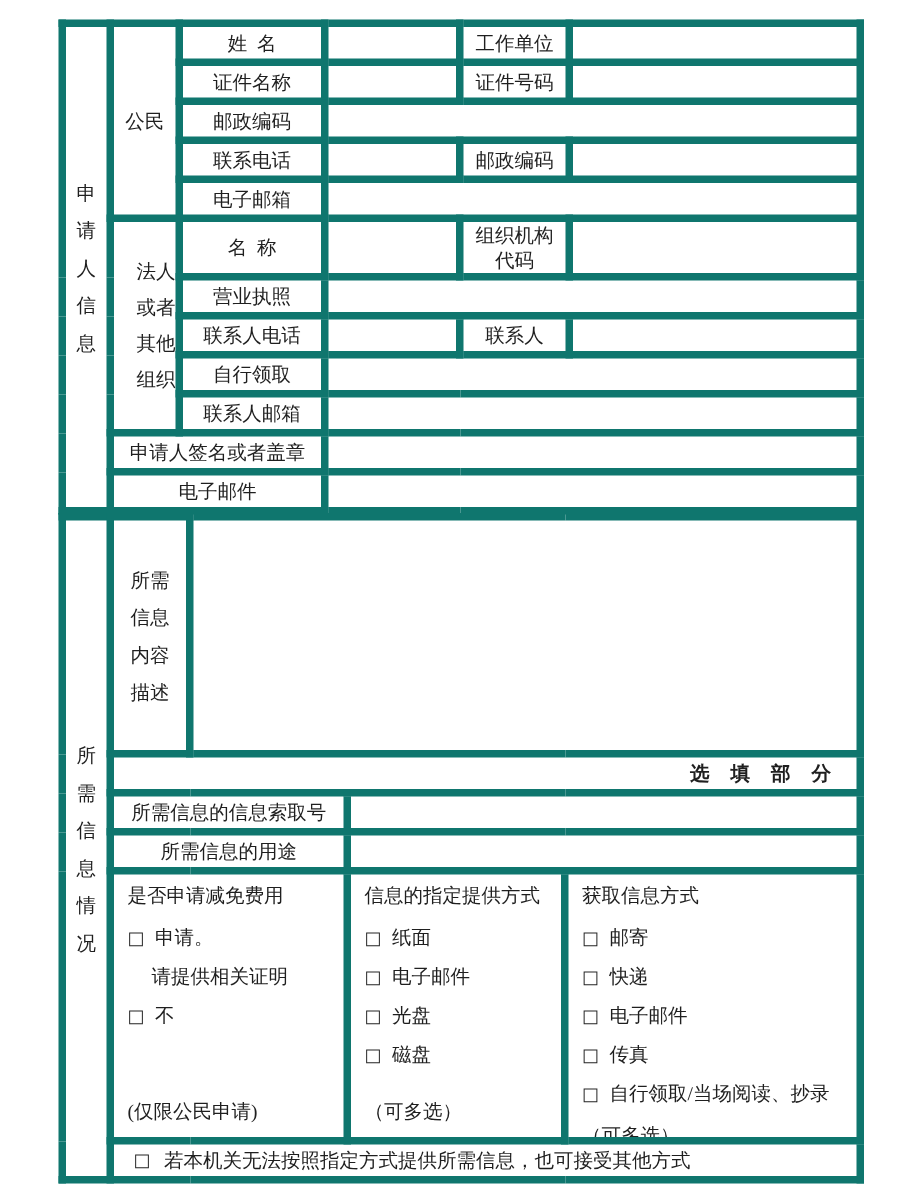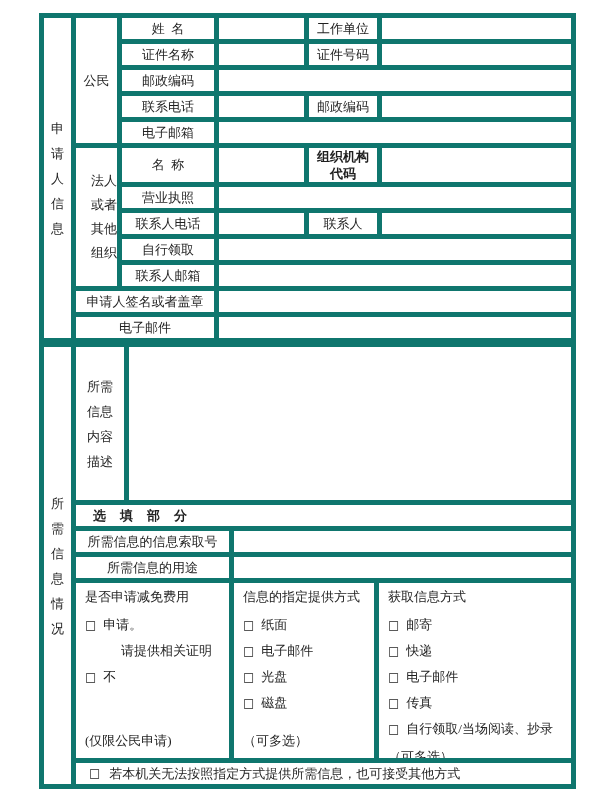--- a/index.html
+++ b/index.html
@@ -20,39 +20,39 @@
   .h158{height:158px;}
   .h180{height:180px;}
   .lbl{text-align:center;white-space:pre;}
   .side{
     text-align:center;padding:0;
   }
   .side span{display:block;line-height:25px;}
   .stack{text-align:right;line-height:24px;padding:0;}
   .stack span{display:block;}
   .two-line{text-align:center;line-height:17px;}
-  .two-line span{display:block;font-weight:bold;}
+  .two-line span{display:block;}
   .hdr{
-    text-align:left;font-weight:bold;letter-spacing:14px;
+    text-align:right;font-weight:bold;letter-spacing:14px;
     text-indent:14px;white-space:nowrap;
   }
   .vtop{vertical-align:top;}
   .vflex{
     display:flex;flex-direction:column;
     height:170px;padding:5px 4px 3px 6px;box-sizing:border-box;
   }
   .choice-title{margin-bottom:2px;white-space:nowrap;}
   .choice-item{
     display:flex;align-items:center;gap:7px;margin-top:8px;white-space:nowrap;
   }
   .cb{
     font-family:"DejaVu Sans","Liberation Sans",sans-serif;
     font-size:12px;line-height:13px;flex:0 0 auto;
   }
-  .indent-note{margin-top:8px;margin-left:36px;white-space:nowrap;font-family:Liberation Serif, serif;}
+  .indent-note{margin-top:8px;margin-left:16px;white-space:nowrap;font-family:Liberation Serif, serif;}
   .spacer{flex:1 1 auto;}
   .footnote{margin-top:10px;white-space:nowrap;}
   .bottom-note{
     display:flex;align-items:center;gap:9px;padding-left:10px;white-space:nowrap;
   }
   .input-cell{background:#ffffff;}
 </style>
 </head>
 <body>
 

